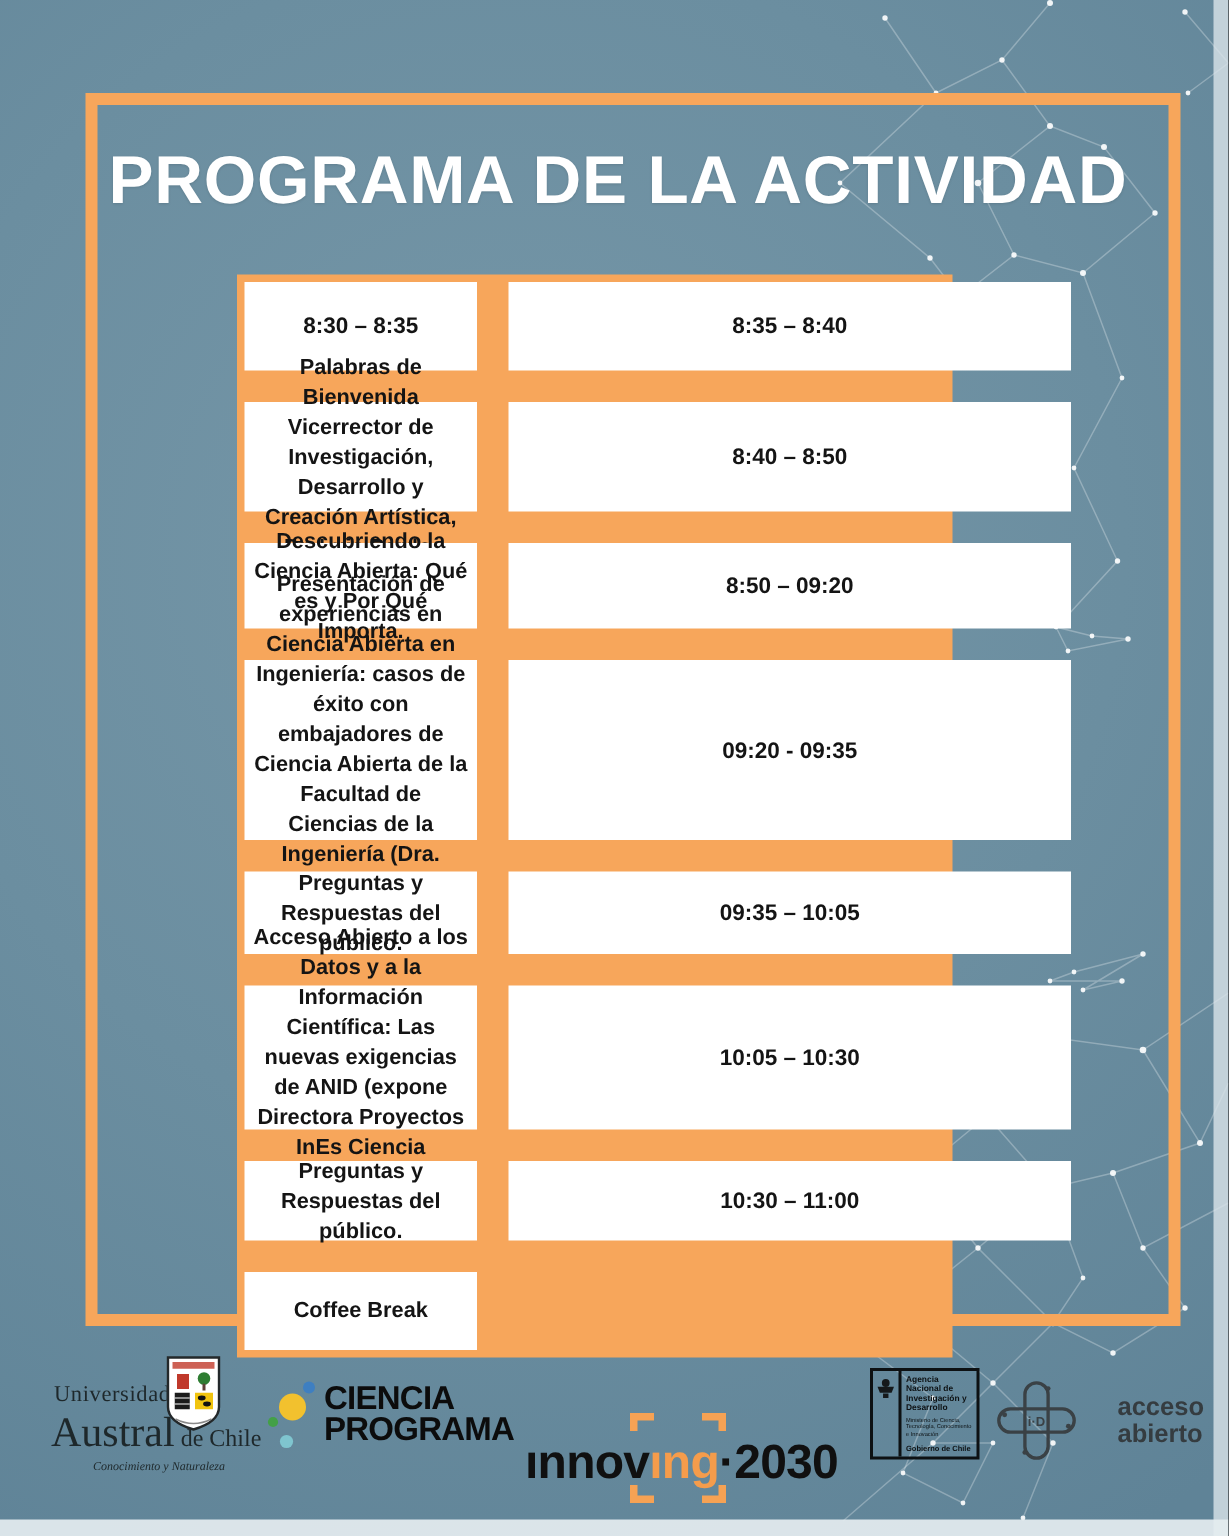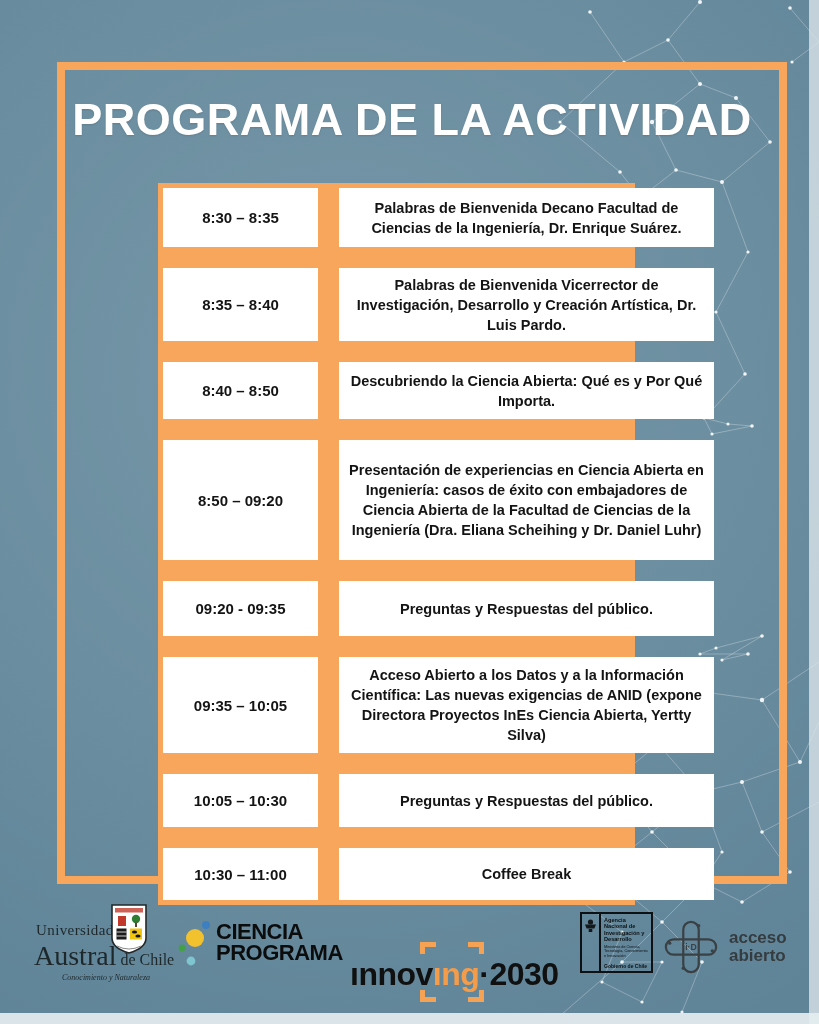--- a/index.html
+++ b/index.html
@@ -49,21 +49,21 @@
   .brk.tr{right:0;top:0;border-right-width:5px;border-top-width:5px;}
   .brk.bl{left:0;bottom:0;border-left-width:5px;border-bottom-width:5px;}
   .brk.br{right:0;bottom:0;border-right-width:5px;border-bottom-width:5px;}
   .anid{position:absolute;left:580px;top:912px;width:73px;height:61px;border:2px solid #0d1113;
         box-sizing:border-box;display:flex;color:#0d1113;}
   .anid-left{width:19px;border-right:2px solid #0d1113;display:flex;justify-content:center;padding-top:4px;box-sizing:border-box;}
   .anid-right{flex:1;padding:3px 2px 2px 3px;display:flex;flex-direction:column;}
   .anid-name{font-size:5.6px;font-weight:700;line-height:1.15;}
   .anid-min{font-size:3.8px;line-height:1.25;margin-top:2px;}
   .anid-gov{font-size:5px;font-weight:700;margin-top:auto;}
-  .aa{position:absolute;left:662px;top:918px;display:flex;align-items:center;}
+  .aa{position:absolute;left:662px;top:918px;display:flex;align-items:center;gap:16px;}
   .aa-icon{width:58px;height:58px;}
   .aa-text{font-size:17px;font-weight:700;color:#353c40;line-height:1.08;margin-left:9px;}
   .edge-right{position:absolute;right:0;top:0;width:10px;height:1024px;background:rgba(222,231,236,.78);}
   .edge-bottom{position:absolute;left:0;bottom:0;width:819px;height:11px;background:rgba(229,237,240,.92);}
 </style>
 </head>
 <body>
 
 <div class="poster">
 
@@ -137,21 +137,20 @@
         <circle cx="792" cy="62" r="1.6"></circle>
     </g>
   </svg>
 
   <div class="frame"></div>
 
   <h1 class="title">PROGRAMA DE LA ACTIVIDAD</h1>
 
   <div class="schedule">
     <div class="cell time">8:30 – 8:35</div>
-    <div class="cell desc">Palabras de Bienvenida Decano Facultad de Ciencias de la Ingeniería, Dr. Enrique Suárez.</div>
     <div class="cell time">8:35 – 8:40</div>
     <div class="cell desc">Palabras de Bienvenida Vicerrector de Investigación, Desarrollo y Creación Artística, Dr. Luis Pardo.</div>
     <div class="cell time">8:40 – 8:50</div>
     <div class="cell desc">Descubriendo la Ciencia Abierta: Qué es y Por Qué Importa.</div>
     <div class="cell time">8:50 – 09:20</div>
     <div class="cell desc">Presentación de experiencias en Ciencia Abierta en Ingeniería: casos de éxito con embajadores de Ciencia Abierta de la Facultad de Ciencias de la Ingeniería (Dra. Eliana Scheihing y Dr. Daniel Luhr)</div>
     <div class="cell time">09:20 - 09:35</div>
     <div class="cell desc">Preguntas y Respuestas del público.</div>
     <div class="cell time">09:35 – 10:05</div>
     <div class="cell desc">Acceso Abierto a los Datos y a la Información Científica: Las nuevas exigencias de ANID (expone Directora Proyectos InEs Ciencia Abierta, Yertty Silva)</div>

